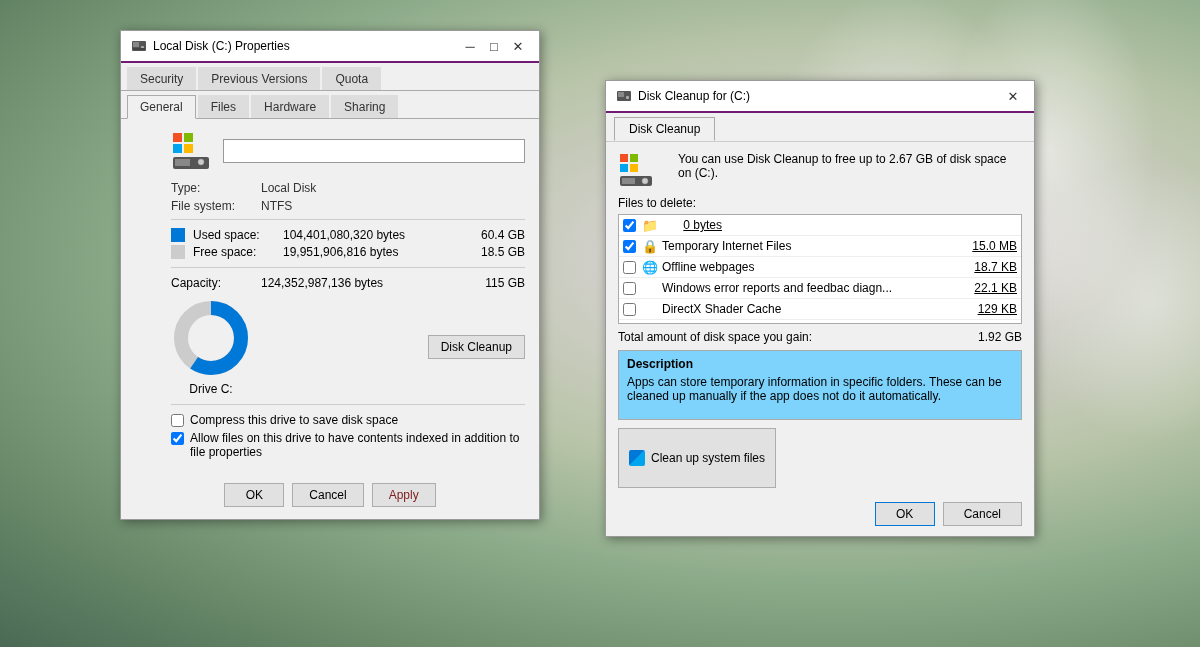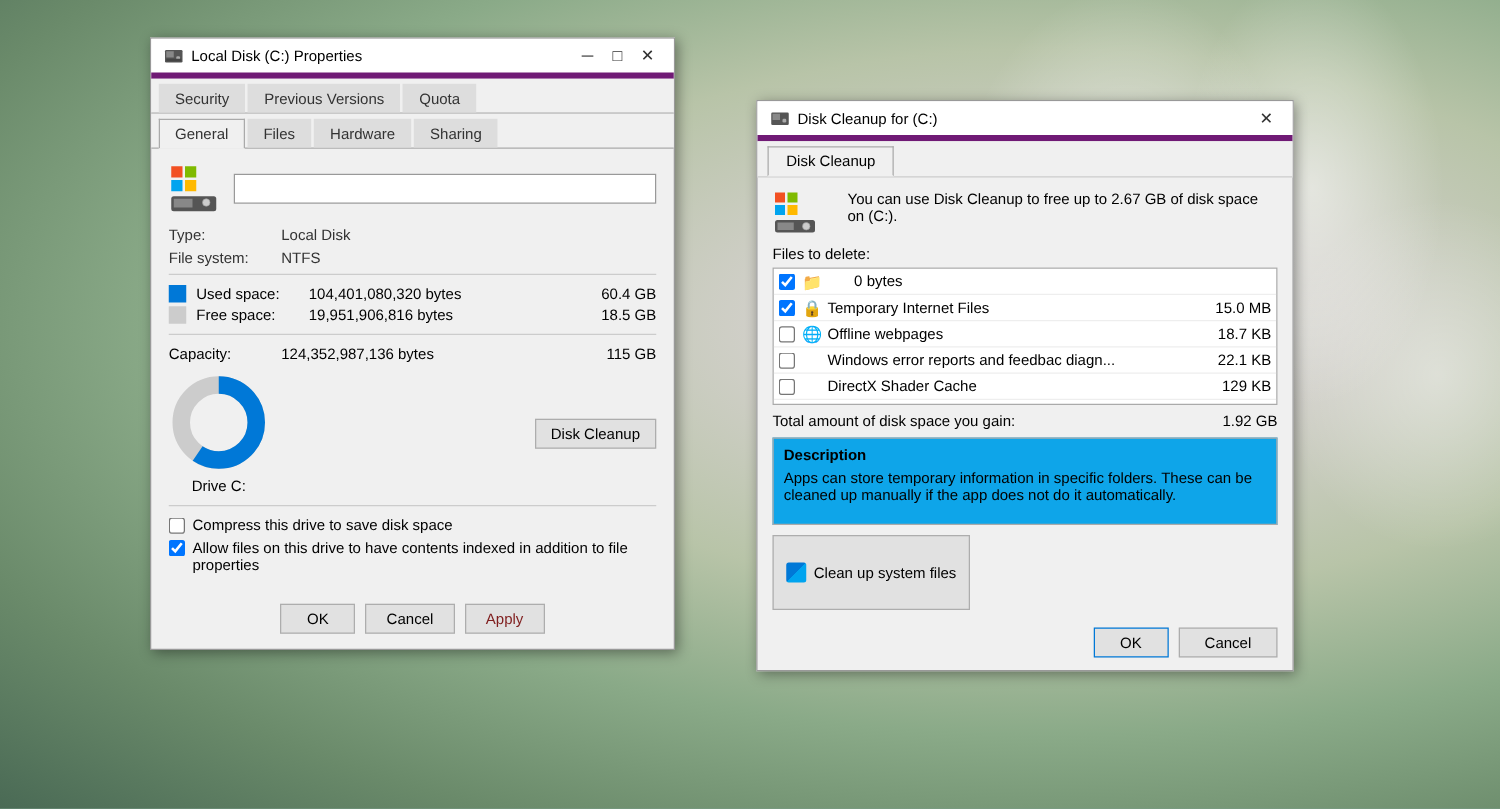--- a/index.html
+++ b/index.html
@@ -32,21 +32,21 @@
     
     .dialog {
       position: absolute;
       background: #f0f0f0;
       border: 1px solid #999;
       box-shadow: 2px 2px 10px rgba(0,0,0,0.4);
     }
 
     .title-bar {
       background: #fff;
-      border-bottom: 5px solid #701a75;
+      border-bottom: 2px solid #701a75;
       padding: 8px 10px;
       display: flex;
       align-items: center;
       justify-content: space-between;
       height: 32px;
     }
     .title-bar-left {
       display: flex;
       align-items: center;
       gap: 6px;
@@ -104,20 +104,21 @@
       background: #f0f0f0;
       border-color: #aaa;
       border-bottom: 1px solid #f0f0f0;
       margin-bottom: -1px;
       z-index: 1;
       position: relative;
     }
 
     .dialog-body {
       padding: 12px 14px;
+      margin-left: 36px;
     }
 
     .drive-header {
       display: flex;
       align-items: center;
       gap: 12px;
       margin-bottom: 10px;
     }
     .drive-icon {
       width: 40px;
@@ -317,33 +318,34 @@
       display: flex;
       align-items: center;
       justify-content: center;
     }
     .file-name {
       flex: 1;
     }
     .file-size {
       text-align: right;
       min-width: 60px;
+      text-decoration: underline;
     }
 
     .total-row {
       display: flex;
       justify-content: space-between;
       padding: 6px 12px;
       font-size: 12px;
     }
 
     .description-section {
       margin: 0 12px;
       border: 1px solid #aaa;
-      background: #0ea5e9;
+      background: #7dd3fc;
       padding: 6px 8px;
       min-height: 70px;
       font-size: 12px;
     }
     .description-title {
       font-weight: bold;
       margin-bottom: 4px;
     }
 
     .cleanup-system-btn {

